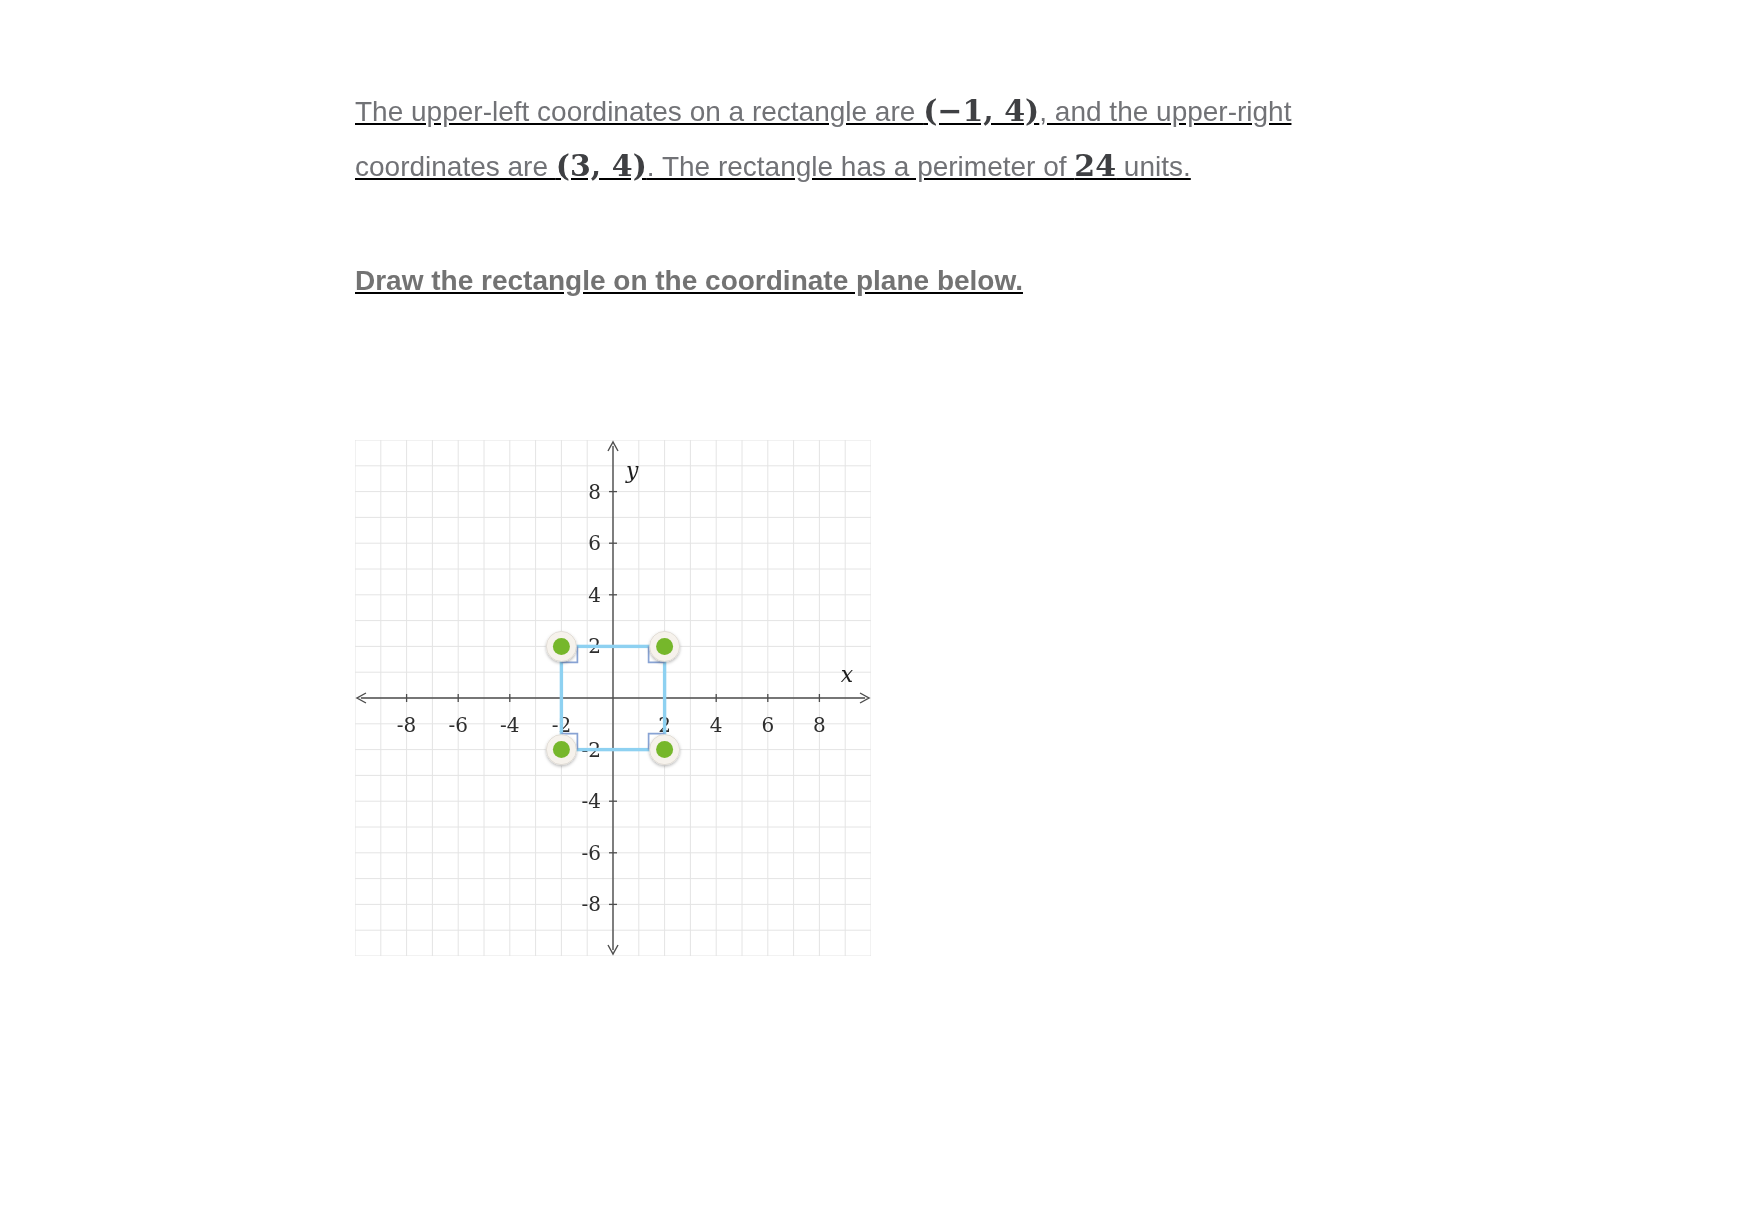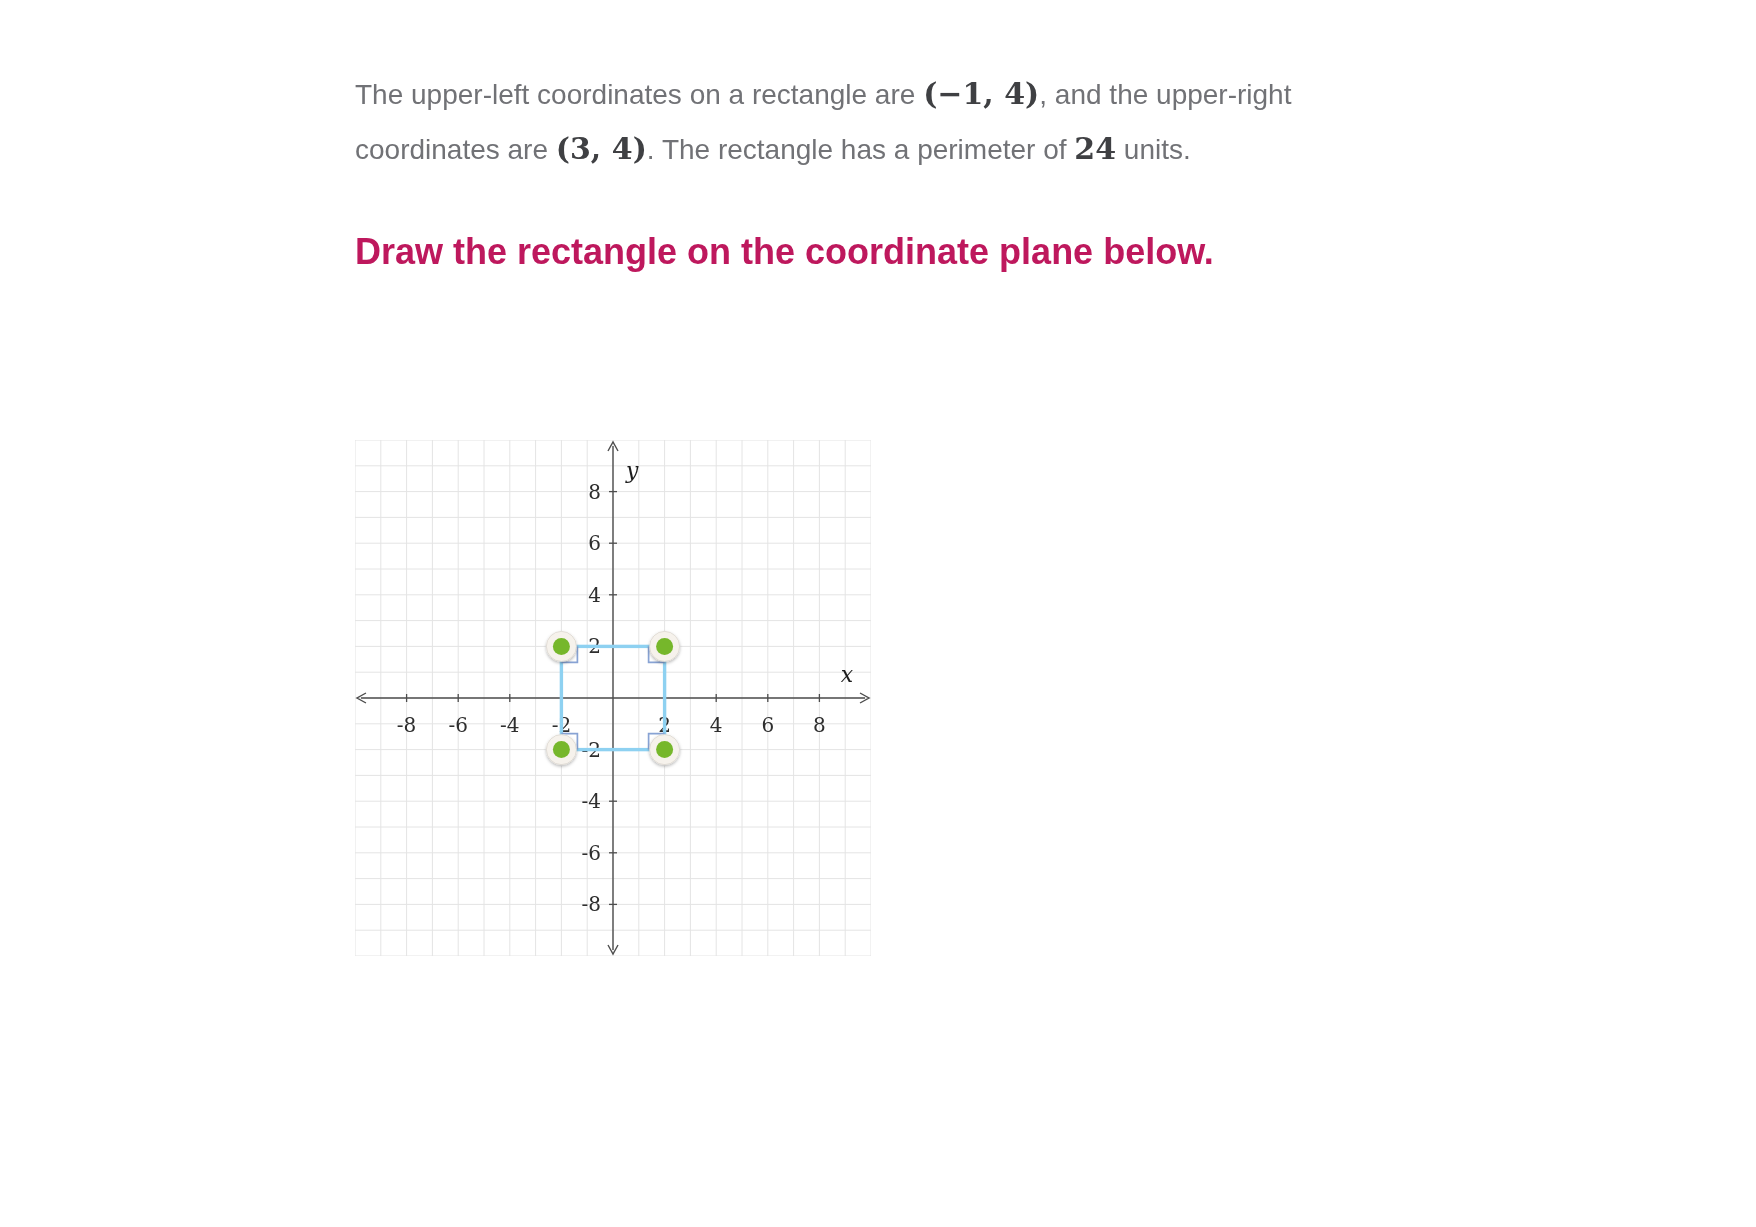--- a/index.html
+++ b/index.html
@@ -6,40 +6,41 @@
   html, body {
     width: 1756px; height: 1227px;
     background: #ffffff;
     font-family: "Liberation Sans", sans-serif;
     overflow: hidden;
   }
   .page { position: relative; width: 1756px; height: 1227px; background: #ffffff; }
 
   .problem-block {
     position: absolute;
-    left: 355px; top: 67px;
+    left: 355px; top: 84px;
     width: 940px;
+    text-decoration: underline;
   }
   .problem-text {
     font-size: 28px;
     line-height: 54px;
     color: #717276;
   }
   .math {
     font-family: "DejaVu Serif", serif;
     font-weight: 700;
     font-size: 30px;
     color: #3f4043;
     white-space: nowrap;
   }
   .instruction {
-    margin-top: 54px;
-    font-size: 36px;
+    margin-top: 71px;
+    font-size: 28px;
     font-weight: 700;
-    color: #be185d;
+    color: #737373;
   }
 
   .graph-wrap {
     position: absolute;
     left: 355px; top: 440px;
     width: 516px; height: 516px;
   }
   svg { display: block; }
   .tick-label {
     font-family: "DejaVu Serif", serif;

